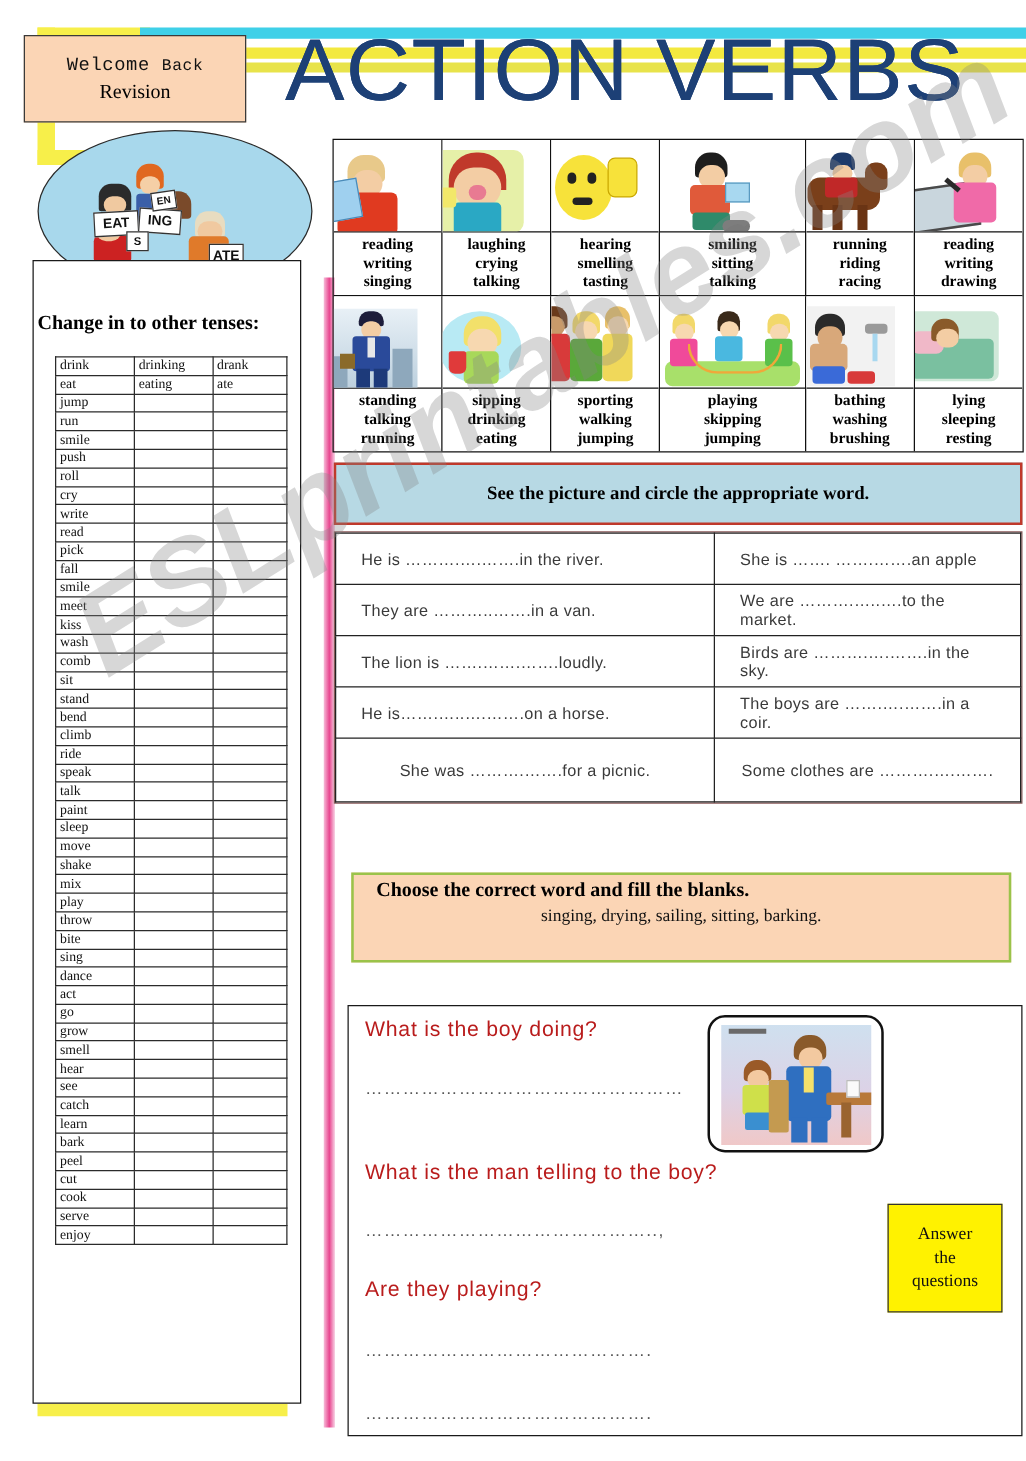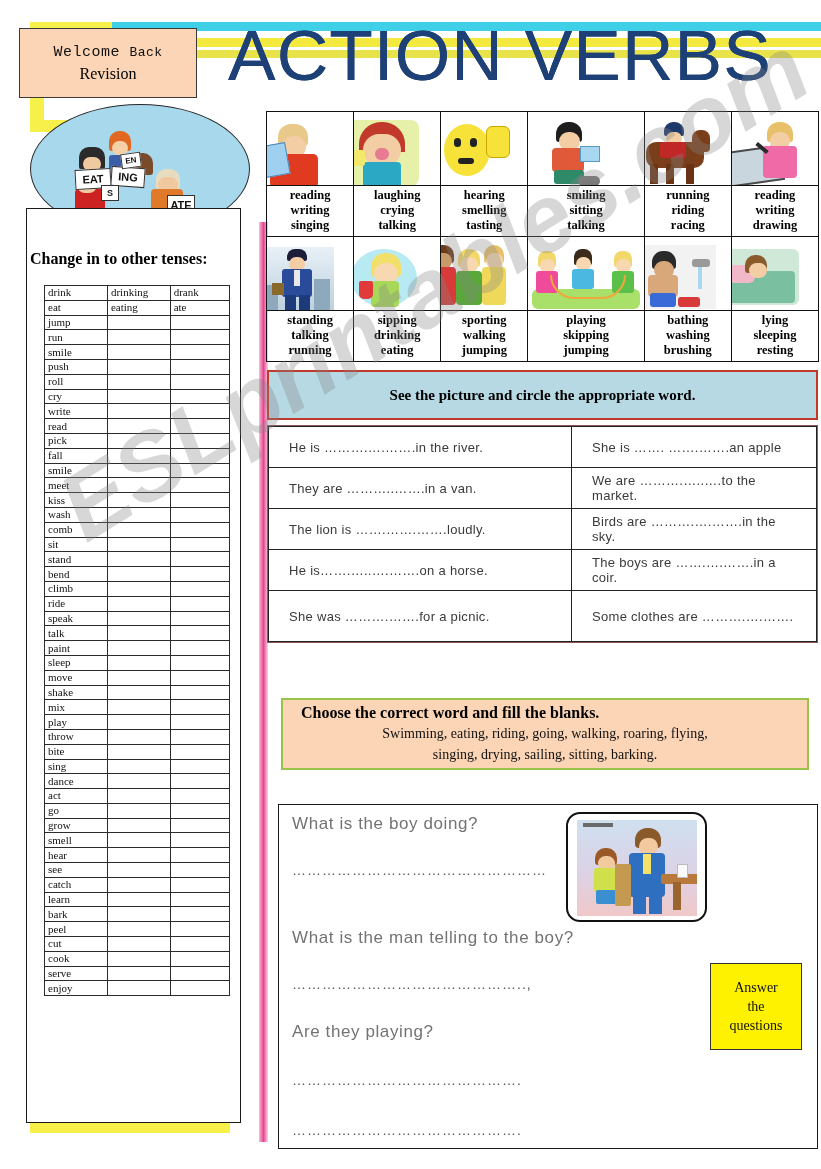--- a/index.html
+++ b/index.html
@@ -87,36 +87,36 @@
   .banner-blue span{font-family:"Liberation Serif",serif;font-weight:bold;font-size:15px;color:#000;}
 
   
   .sent-wrap{position:absolute;left:267px;top:425px;width:551px;
       border:1px solid #8a5a5a;box-sizing:border-box;background:#fff;}
   table.sent{width:100%;border-collapse:collapse;table-layout:fixed;}
   table.sent td{border:1px solid #222;height:36px;vertical-align:middle;
       font-family:"Liberation Sans",sans-serif;font-size:13px;color:#3a3a3a;
       padding:2px 20px;letter-spacing:.3px;}
   table.sent td.left{width:262px;}
-  table.sent tr.tall td{height:46px;}
+  table.sent tr.tall td{height:46px;text-align:center;}
 
   
   .wordbank{position:absolute;left:281px;top:698px;width:528px;height:72px;
       background:#fbd5b5;border:2px solid #9ac34a;box-sizing:border-box;
       text-align:center;padding-top:4px;}
   .wb-title{font-family:"Liberation Serif",serif;font-weight:bold;font-size:16px;color:#000;
       text-align:left;padding-left:18px;}
   .wb-words{font-family:"Liberation Serif",serif;font-size:14px;color:#111;line-height:19px;
       padding:2px 16px 0;}
 
   
   .qbox{position:absolute;left:278px;top:804px;width:540px;height:345px;
       background:#fff;border:1px solid #1a1a1a;box-sizing:border-box;}
   .q-text{position:absolute;font-family:"Liberation Sans",sans-serif;font-size:17px;
-      color:#737373;letter-spacing:.6px;white-space:nowrap;}
+      color:#b91c1c;letter-spacing:.6px;white-space:nowrap;}
   .q-dots{position:absolute;font-family:"Liberation Sans",sans-serif;font-size:14px;
       color:#555;letter-spacing:1px;white-space:nowrap;}
 
   .photo-frame{position:absolute;left:566px;top:812px;width:141px;height:110px;
       background:#fff;border:2px solid #111;border-radius:14px;box-sizing:border-box;
       overflow:hidden;}
   .photo-inner{position:absolute;left:9px;top:6px;width:120px;height:96px;overflow:hidden;
       background:linear-gradient(180deg,#cfe0ef 0%,#dcd2e6 55%,#f0c8c8 100%);}
 
   .answer-note{position:absolute;left:710px;top:963px;width:92px;height:87px;
@@ -671,21 +671,20 @@
         <tr class="tall">
           <td class="left">She was ……….…….for a picnic.</td>
           <td>Some clothes are ……….….…….</td>
         </tr>
       </tbody>
   </table>
 </div>
 
 <div class="wordbank">
   <div class="wb-title">Choose the correct word and fill the blanks.</div>
-  <div class="wb-words">Swimming, eating, riding, going, walking, roaring, flying,</div>
   <div class="wb-words">singing, drying, sailing, sitting, barking.</div>
 </div>
 
 <div class="qbox"></div>
 
 <div class="q-text" style="left:292px;top:814px;">What is the boy doing?</div>
 <div class="q-dots" style="left:292px;top:862px;">……………………………………………</div>
 <div class="q-text" style="left:292px;top:928px;">What is the man telling to the boy?</div>
 <div class="q-dots" style="left:292px;top:976px;">………………………………………..,</div>
 <div class="q-text" style="left:292px;top:1022px;">Are they playing?</div>

